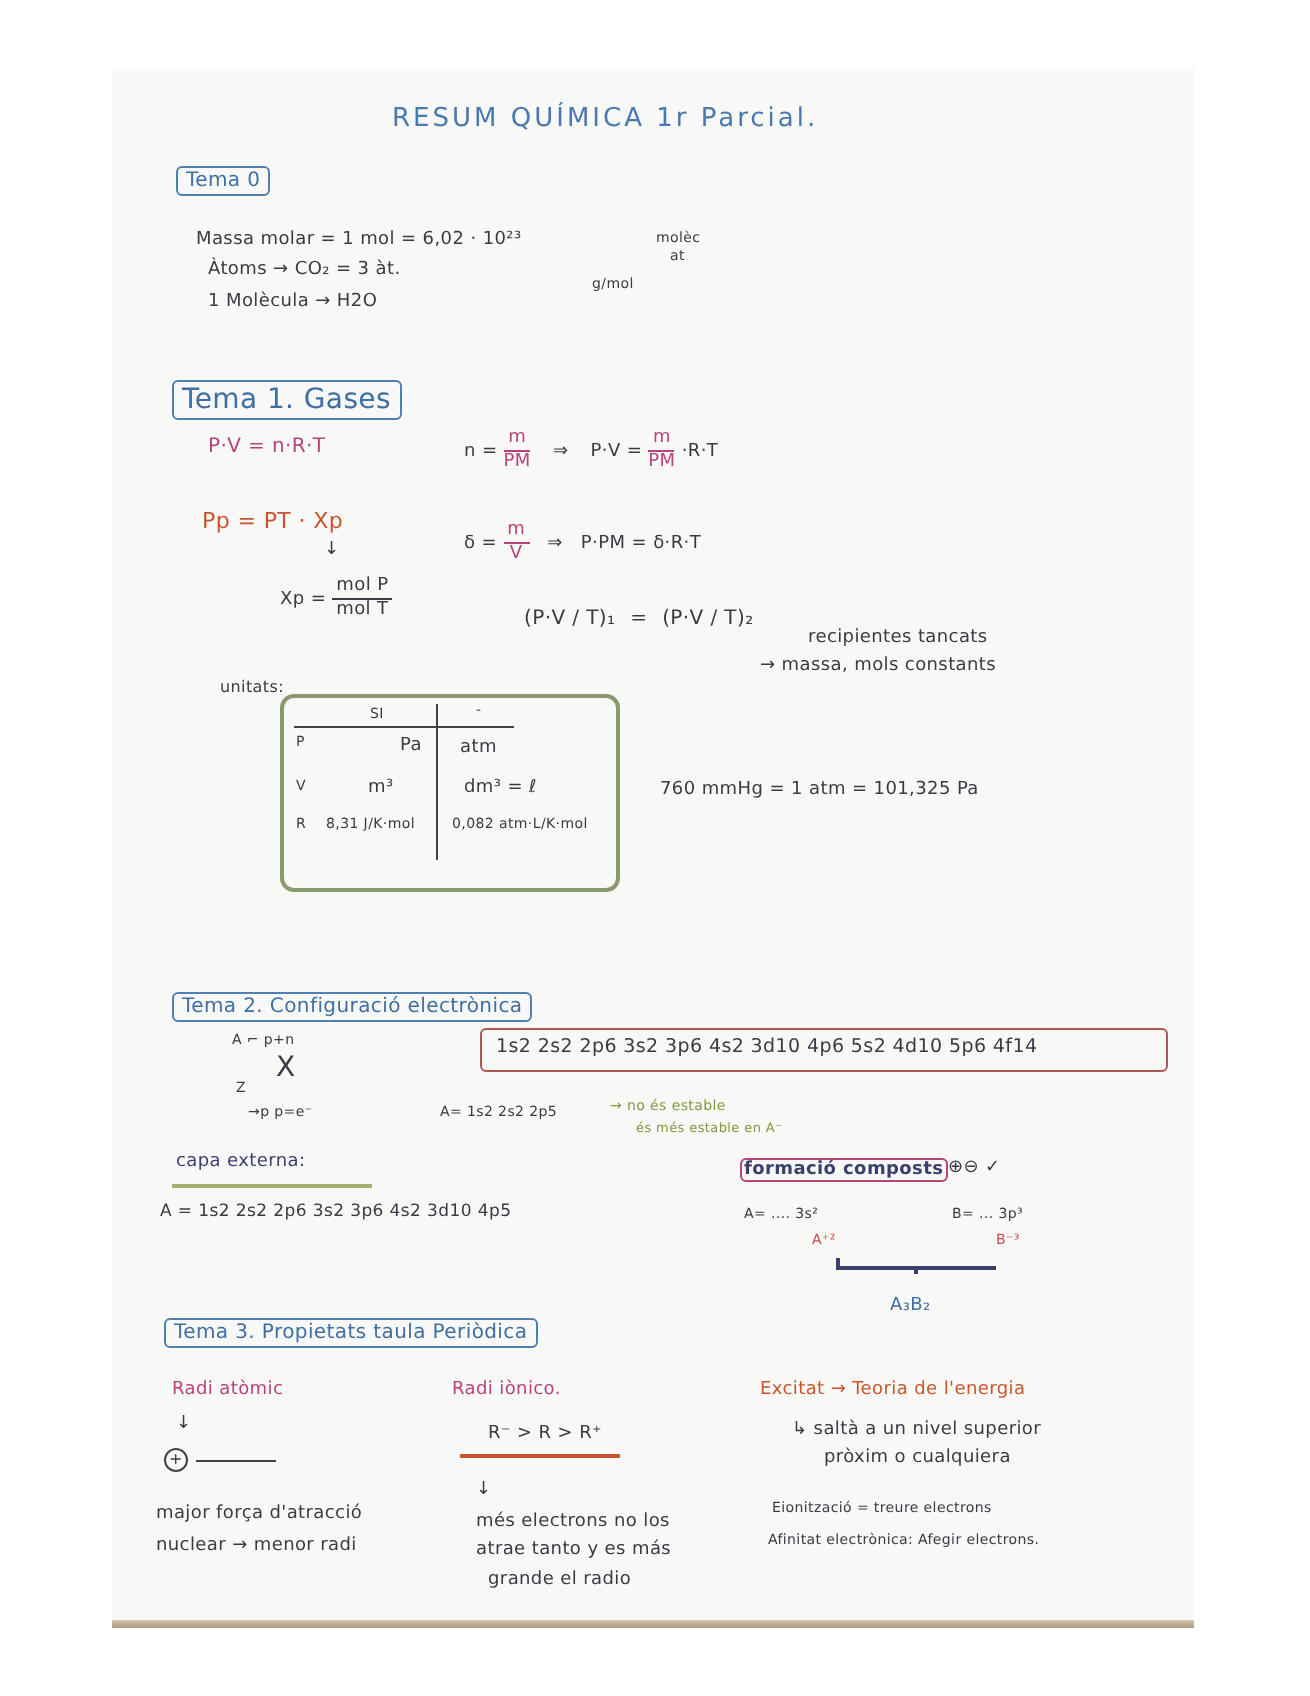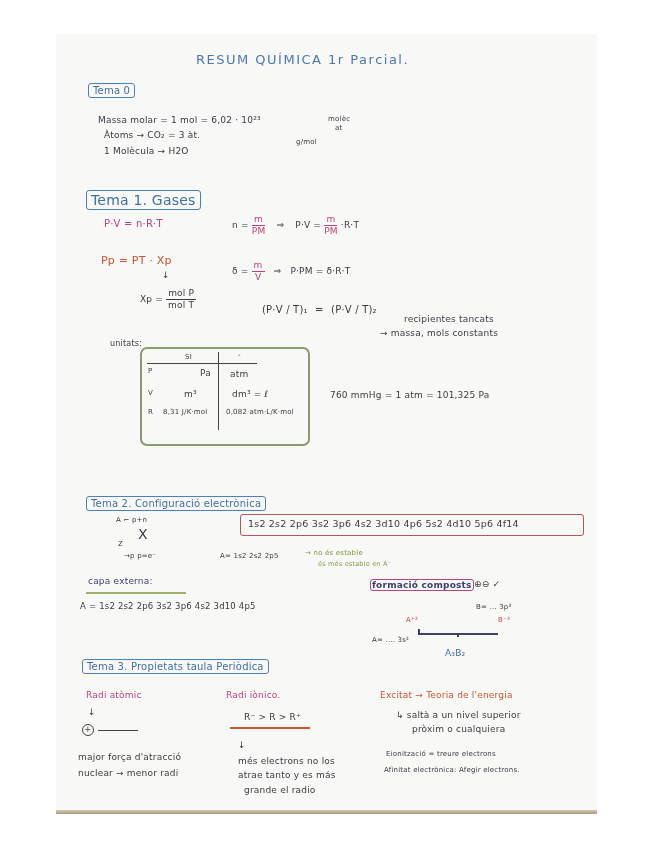--- a/index.html
+++ b/index.html
@@ -121,21 +121,21 @@
 <div class="t sm" style="left:220px;top:552px;">A= 1s2 2s2 2p5</div>
 <div class="t sm green" style="left:305px;top:549px;">→ no és estable</div>
 <div class="t sm green" style="left:318px;top:560px;font-size:6.5px;">és més estable en A⁻</div>
 
 <div class="t navy" style="left:88px;top:576px;">capa externa:</div>
 <div class="hl" style="left:86px;top:592px;width:100px;background:#9fb06a;"></div>
 <div class="t" style="left:80px;top:601px;font-size:8.5px;">A = 1s2 2s2 2p6 3s2 3p6 4s2 3d10 4p5</div>
 
 <div class="t navy box-pink" style="left:370px;top:579px;position:absolute;">formació composts</div>
 <div class="t" style="left:474px;top:579px;">⊕⊖ ✓</div>
-<div class="t sm" style="left:372px;top:636px;">A= .... 3s²</div>
+<div class="t sm" style="left:372px;top:603px;">A= .... 3s²</div>
 <div class="t sm" style="left:476px;top:603px;">B= ... 3p³</div>
 <div class="t sm red" style="left:406px;top:616px;">A⁺²</div>
 <div class="t sm red" style="left:498px;top:616px;">B⁻³</div>
 <div class="line" style="left:418px;top:633px;width:80px;height:1.5px;background:#3a3f6e;"></div>
 <div class="line" style="left:418px;top:629px;width:1.5px;height:5px;background:#3a3f6e;"></div>
 <div class="line" style="left:457px;top:633px;width:1.5px;height:4px;background:#3a3f6e;"></div>
 <div class="t blue" style="left:445px;top:648px;">A₃B₂</div>
 
 <div class="t blue boxed" style="left:82px;top:659px;font-size:10px;">Tema 3. Propietats taula Periòdica</div>
 

